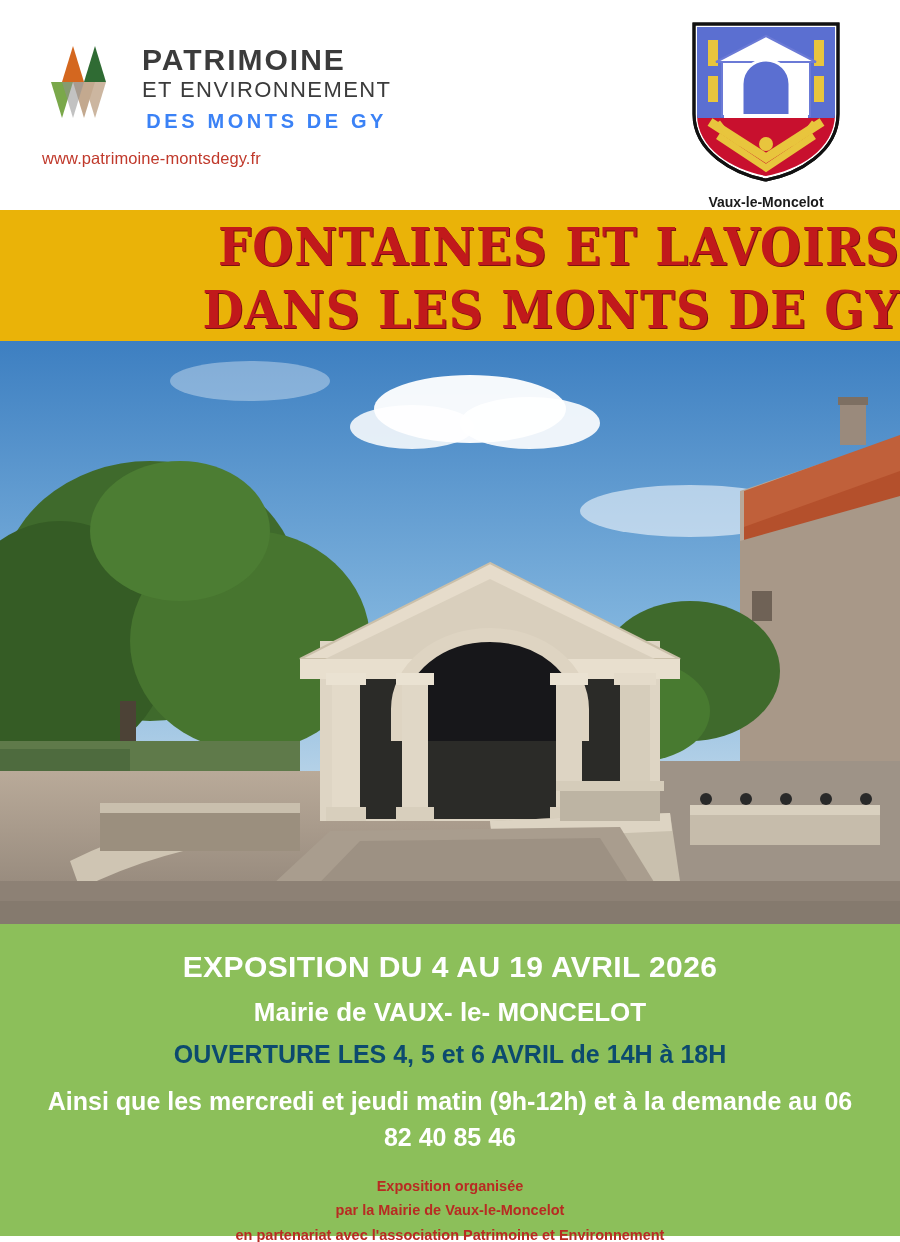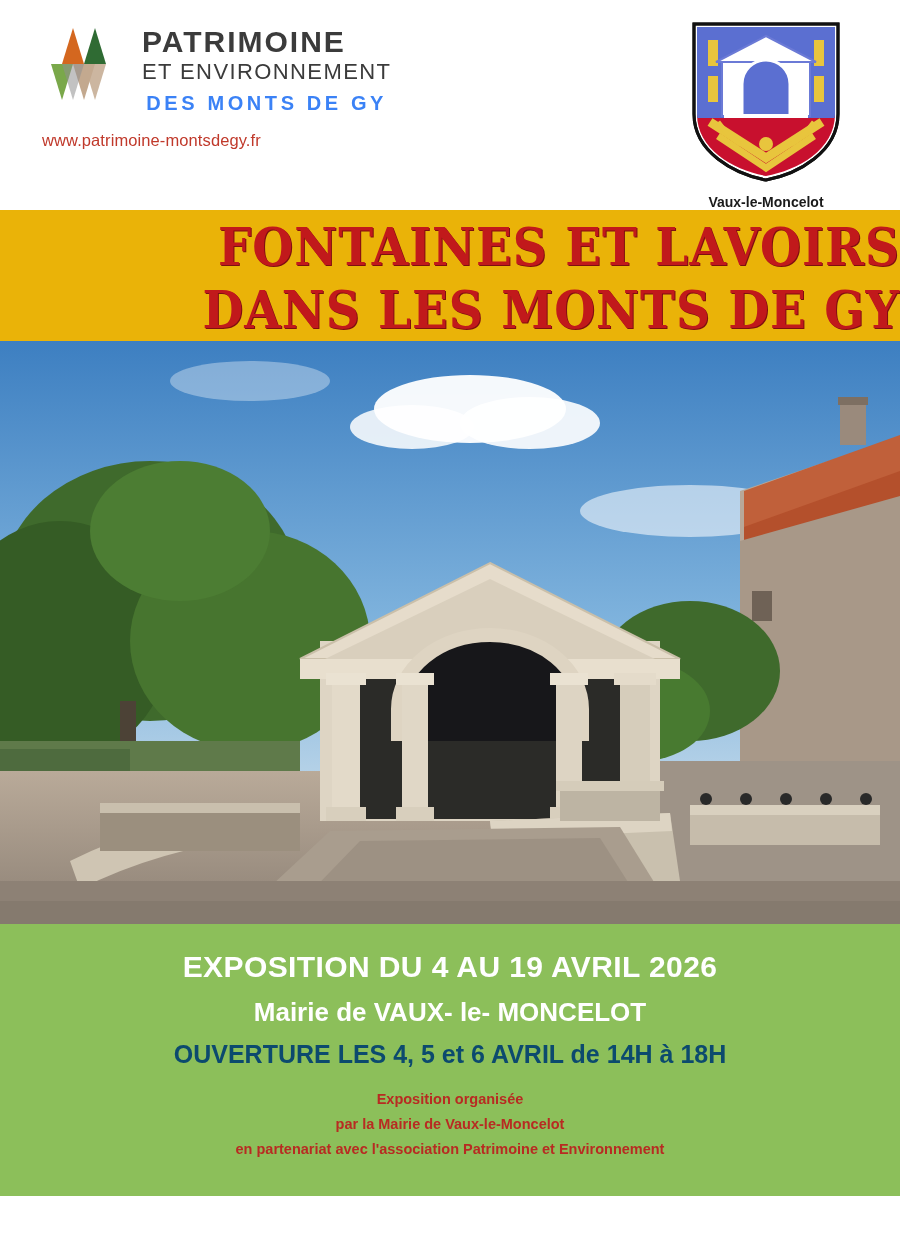--- a/index.html
+++ b/index.html
@@ -18,21 +18,21 @@
   
   .header {
     position: relative;
     height: 210px;
     background: #ffffff;
   }
 
   .logo-block {
     position: absolute;
     left: 42px;
-    top: 20px;
+    top: 38px;
     width: 420px;
   }
   .logo-row {
     display: flex;
     align-items: flex-start;
   }
   .logo-mark {
     width: 86px;
     height: 86px;
     position: relative;
@@ -113,21 +113,21 @@
     width: 900px;
     height: 583px;
     overflow: hidden;
     background: #7fa8cd;
   }
   .photo svg { display: block; }
 
   
   .footer {
     background: #8cbf5a;
-    height: 272px;
+    height: 312px;
     width: 900px;
     text-align: center;
     padding-top: 14px;
     box-sizing: border-box;
   }
   .f-line1 {
     font-size: 30px;
     font-weight: bold;
     color: #ffffff;
     letter-spacing: 0.4px;
@@ -318,19 +318,20 @@
 
     <rect x="0" y="540" width="900" height="43" fill="#8d8175"></rect>
     <rect x="0" y="560" width="900" height="23" fill="#857a6e"></rect>
   </svg>
 </div>
 
 <div class="footer">
   <div class="f-line1">EXPOSITION DU 4 AU 19 AVRIL 2026</div>
   <div class="f-line2">Mairie  de  VAUX- le- MONCELOT</div>
   <div class="f-line3">OUVERTURE LES 4, 5 et 6 AVRIL de 14H à 18H</div>
+  <div class="f-line4">Ainsi que les mercredi et jeudi matin (9h-12h) et à la demande au 06 82 40 85 46</div>
   <div class="f-small">
     <div>Exposition organisée</div>
     <div>par la Mairie de Vaux-le-Moncelot</div>
     <div>en partenariat avec l'association Patrimoine et Environnement</div>
 
   </div>
 </div>
 
 </body></html>

